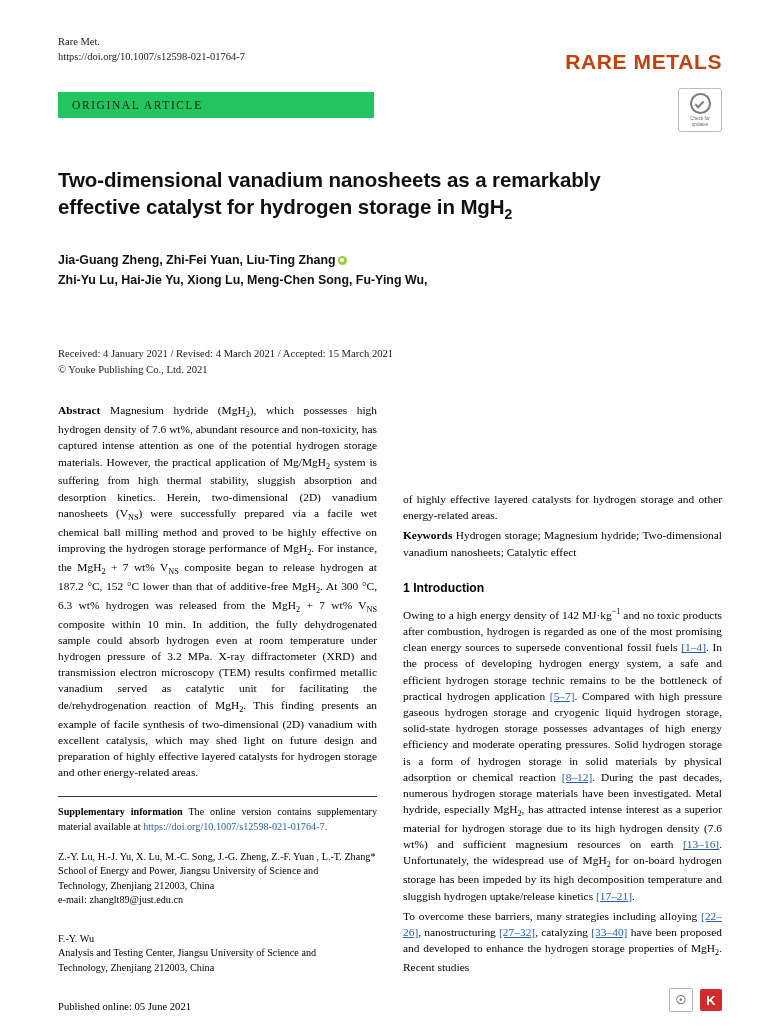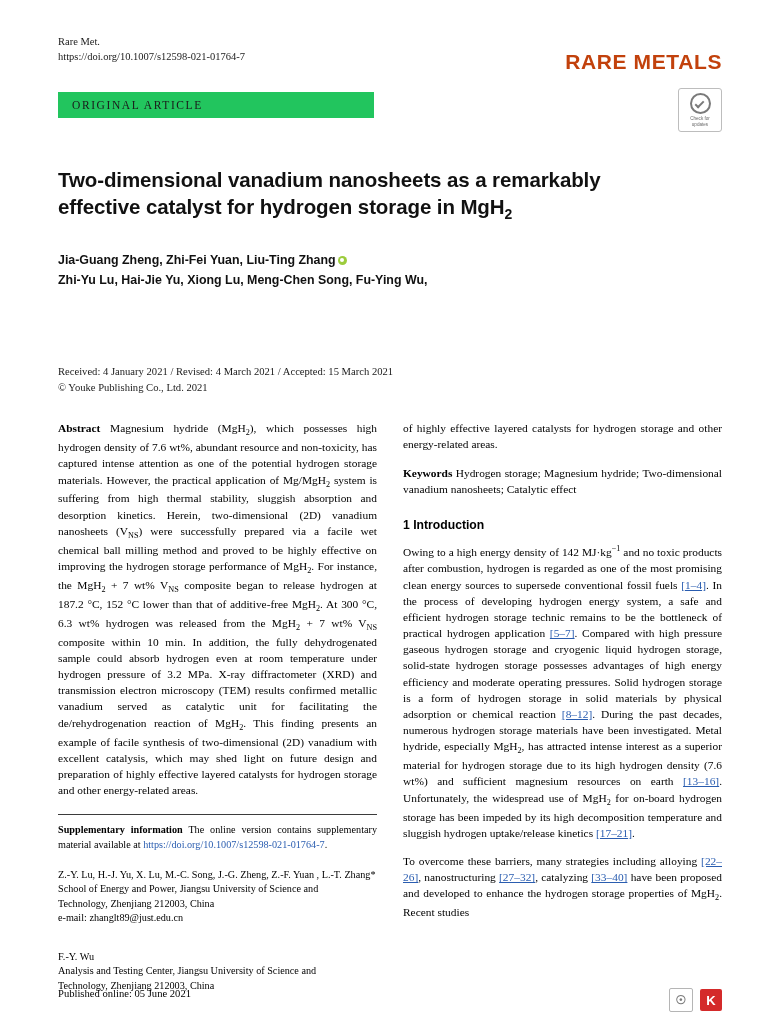--- a/index.html
+++ b/index.html
@@ -124,38 +124,39 @@
   .orcid:after{
     content:"";
     position:absolute;
     left:2.5px; top:2.5px;
     width:4px;height:4px;
     border-radius:50%;
     background:#fff;
   }
   
   .dates {
-    margin-top: 74px;
+    margin-top: 56px;
     font-family: "Liberation Serif", serif;
     font-size: 10.6px;
     line-height: 1.5;
     color: #1a1a1a;
   }
   
   .columns {
     margin-top: 24px;
     display: flex;
     gap: 26px;
     font-size: 11.4px;
     line-height: 1.42;
     text-align: justify;
+    align-items: flex-end;
   }
   .col { width: 319px; }
   .col p { margin: 0 0 0 0; text-indent: 0; }
-  .col p + p { margin-top: 12px; }
+  .col p + p { margin-top: 4px; }
   .abstract-head { font-weight: bold; }
   .para-indent { text-indent: 14px; }
   .kw { margin-top: 13px; }
   .kw b { font-weight: bold; }
   h2.sec {
     font-family: "Liberation Sans", sans-serif;
     font-size: 12.2px;
     font-weight: bold;
     margin: 20px 0 9px 0;
   }
@@ -180,20 +181,21 @@
     line-height: 1.42;
   }
   .affil-block + .affil-block { margin-top: 24px; }
   
   .footer {
     position: absolute;
     left: 58px;
     right: 58px;
     bottom: 24px;
     display: flex;
+    align-items: flex-end;
     justify-content: space-between;
   }
   .published {
     font-size: 10.6px;
   }
   .logos { display: flex; align-items: center; gap: 7px; }
   .logo-box {
     width: 22px; height: 22px;
     display:flex;align-items:center;justify-content:center;
     font-family: "Liberation Sans", sans-serif;

